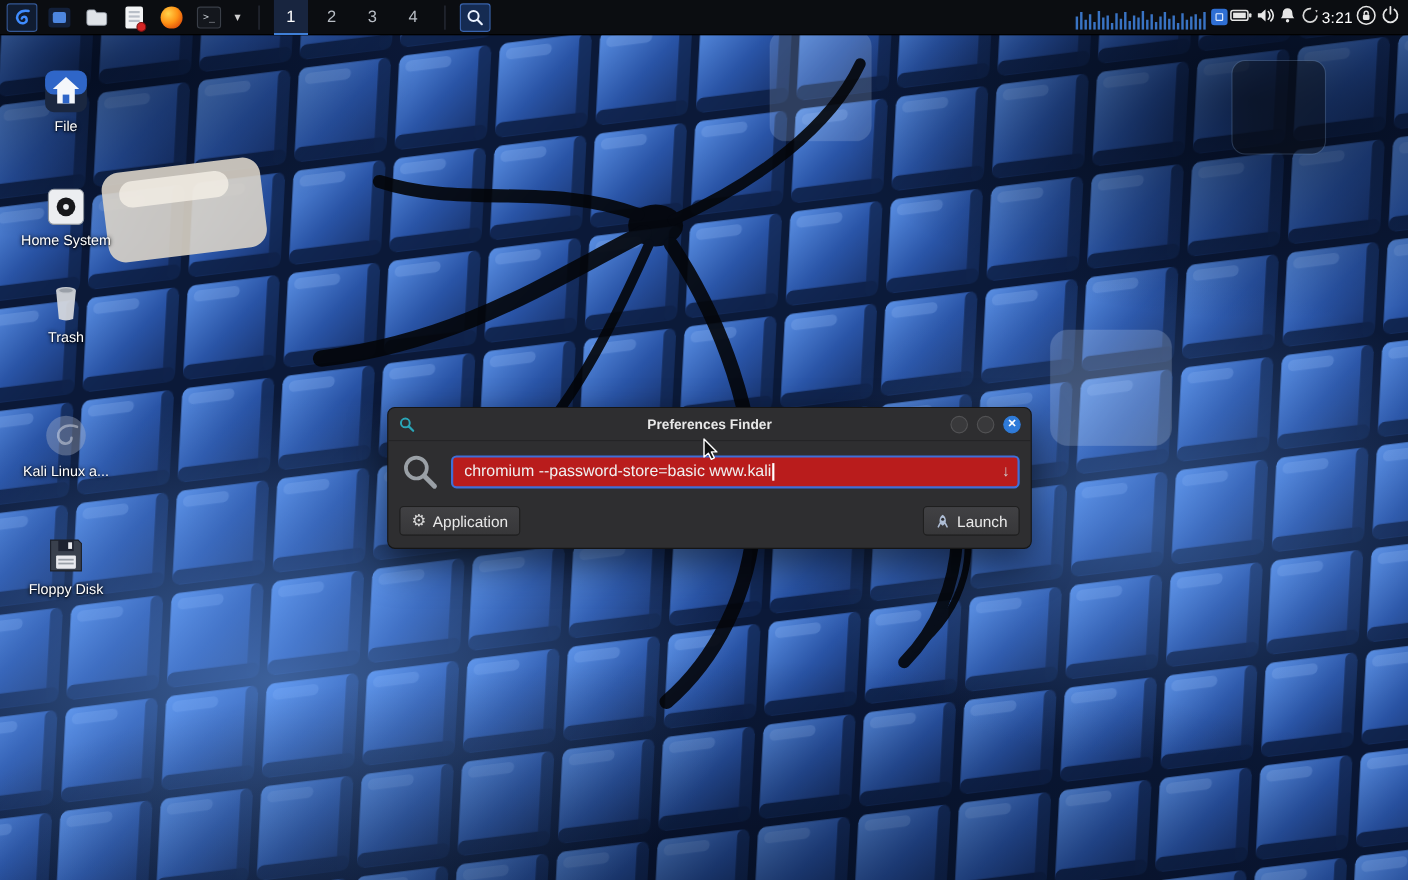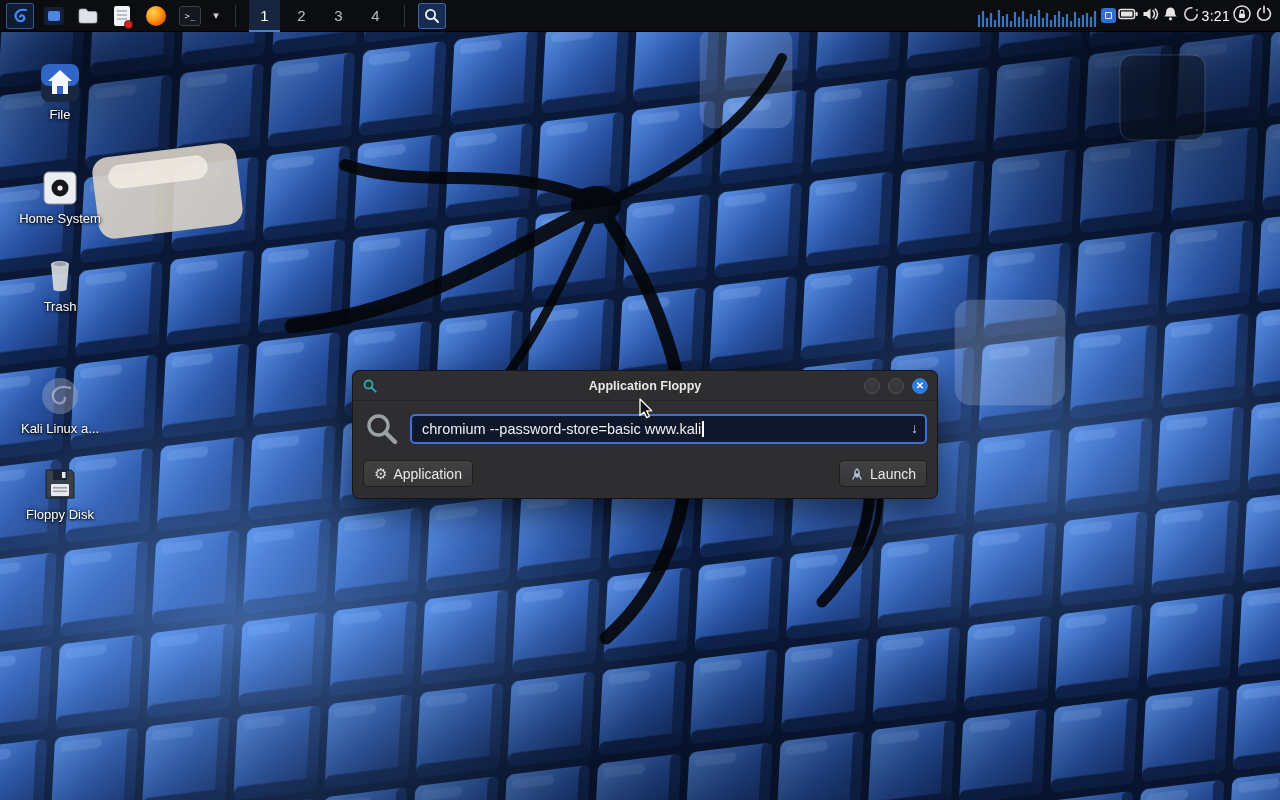--- a/index.html
+++ b/index.html
@@ -75,21 +75,21 @@
   .tb-ico { position:absolute; left:9px; top:7px; }
   .tb-title { font-size:12.5px; font-weight:bold; color:#e8e8e8; }
   .tb-btns { position:absolute; right:9px; top:7px; display:flex; gap:8px; }
   .tb-btn { width:16px; height:16px; border-radius:50%; background:#39393b; border:1px solid #525254; }
   .tb-btn.close { background:#2f7bd9; border-color:#2f7bd9; color:#fff; font-size:10px; font-weight:bold;
     display:flex; align-items:center; justify-content:center; line-height:1; }
   .f-body { padding:9px 10px 11px; }
   .f-row1 { display:flex; align-items:center; gap:9px; }
   .input-wrap {
     position:relative; flex:1; height:30px;
-    background:#0f172a; border:2px solid #3f6fd8; border-radius:5px;
+    background:#b91c1c; border:2px solid #3f6fd8; border-radius:5px;
     display:flex; align-items:center; padding:0 36px 0 10px;
   }
   .fake-input { color:#f0f0f0; font-size:14.5px; white-space:nowrap; overflow:hidden; }
   .caret { display:inline-block; width:1.5px; height:16px; background:#fff; vertical-align:middle; margin-left:1px; }
   .in-arrow { position:absolute; right:7px; top:4px; color:#cfcfcf; font-size:14px; }
   .f-row2 { margin-top:12px; display:flex; justify-content:space-between; }
   .f-btn {
     height:27px; padding:0 10px; display:flex; align-items:center; gap:6px;
     background:linear-gradient(#414144,#373739); border:1px solid #1f1f1f; border-radius:4px;
     color:#e9e9e9; font-size:14px;
@@ -290,41 +290,41 @@
 <div class="desk" style="top:372px">
   <div class="dico">
     <svg width="44" height="44" viewBox="0 0 44 44">
       <circle cx="22" cy="22" r="18" fill="#aab4c4" opacity="0.38"></circle>
       <path d="M32 14 C20 10 12 18 16 26 C19 31 27 30 27 24" stroke="#e8ecf2" stroke-opacity="0.45" stroke-width="2.4" fill="none" stroke-linecap="round"></path>
     </svg>
   </div>
   <div class="dlabel">Kali Linux a...</div>
 </div>
 
-<div class="desk" style="top:458px">
+<div class="desk" style="top:479px">
   <div class="dico">
     <svg width="40" height="40" viewBox="0 0 40 40">
       <path d="M6 6 H31 L34 9 V34 H6 Z" fill="#39404d" stroke="#1c2029"></path>
       <rect x="13" y="6" width="14" height="10" fill="#1d2230"></rect>
       <rect x="22" y="8" width="3.5" height="6" fill="#e8e9ee"></rect>
       <rect x="11" y="20" width="18" height="12" rx="1" fill="#e8e9ee"></rect>
       <rect x="13" y="23" width="14" height="1.6" fill="#9aa0a8"></rect>
       <rect x="13" y="26.5" width="14" height="1.6" fill="#9aa0a8"></rect>
     </svg>
   </div>
   <div class="dlabel">Floppy Disk</div>
 </div>
 
 <div id="finder">
   <div class="titlebar">
     <svg class="tb-ico" width="16" height="16" viewBox="0 0 16 16">
       <circle cx="6.5" cy="6.5" r="4" fill="none" stroke="#2aa6b8" stroke-width="1.8"></circle>
       <line x1="9.6" y1="9.6" x2="13.6" y2="13.6" stroke="#2aa6b8" stroke-width="2" stroke-linecap="round"></line>
     </svg>
-    <div class="tb-title">Application Floppy</div>
+    <div class="tb-title">Preferences Finder</div>
     <div class="tb-btns">
       <button class="tb-btn"></button>
       <button class="tb-btn"></button>
       <button class="tb-btn close">
         <span>✕</span>
       </button>
     </div>
   </div>
   <div class="f-body">
     <div class="f-row1">

